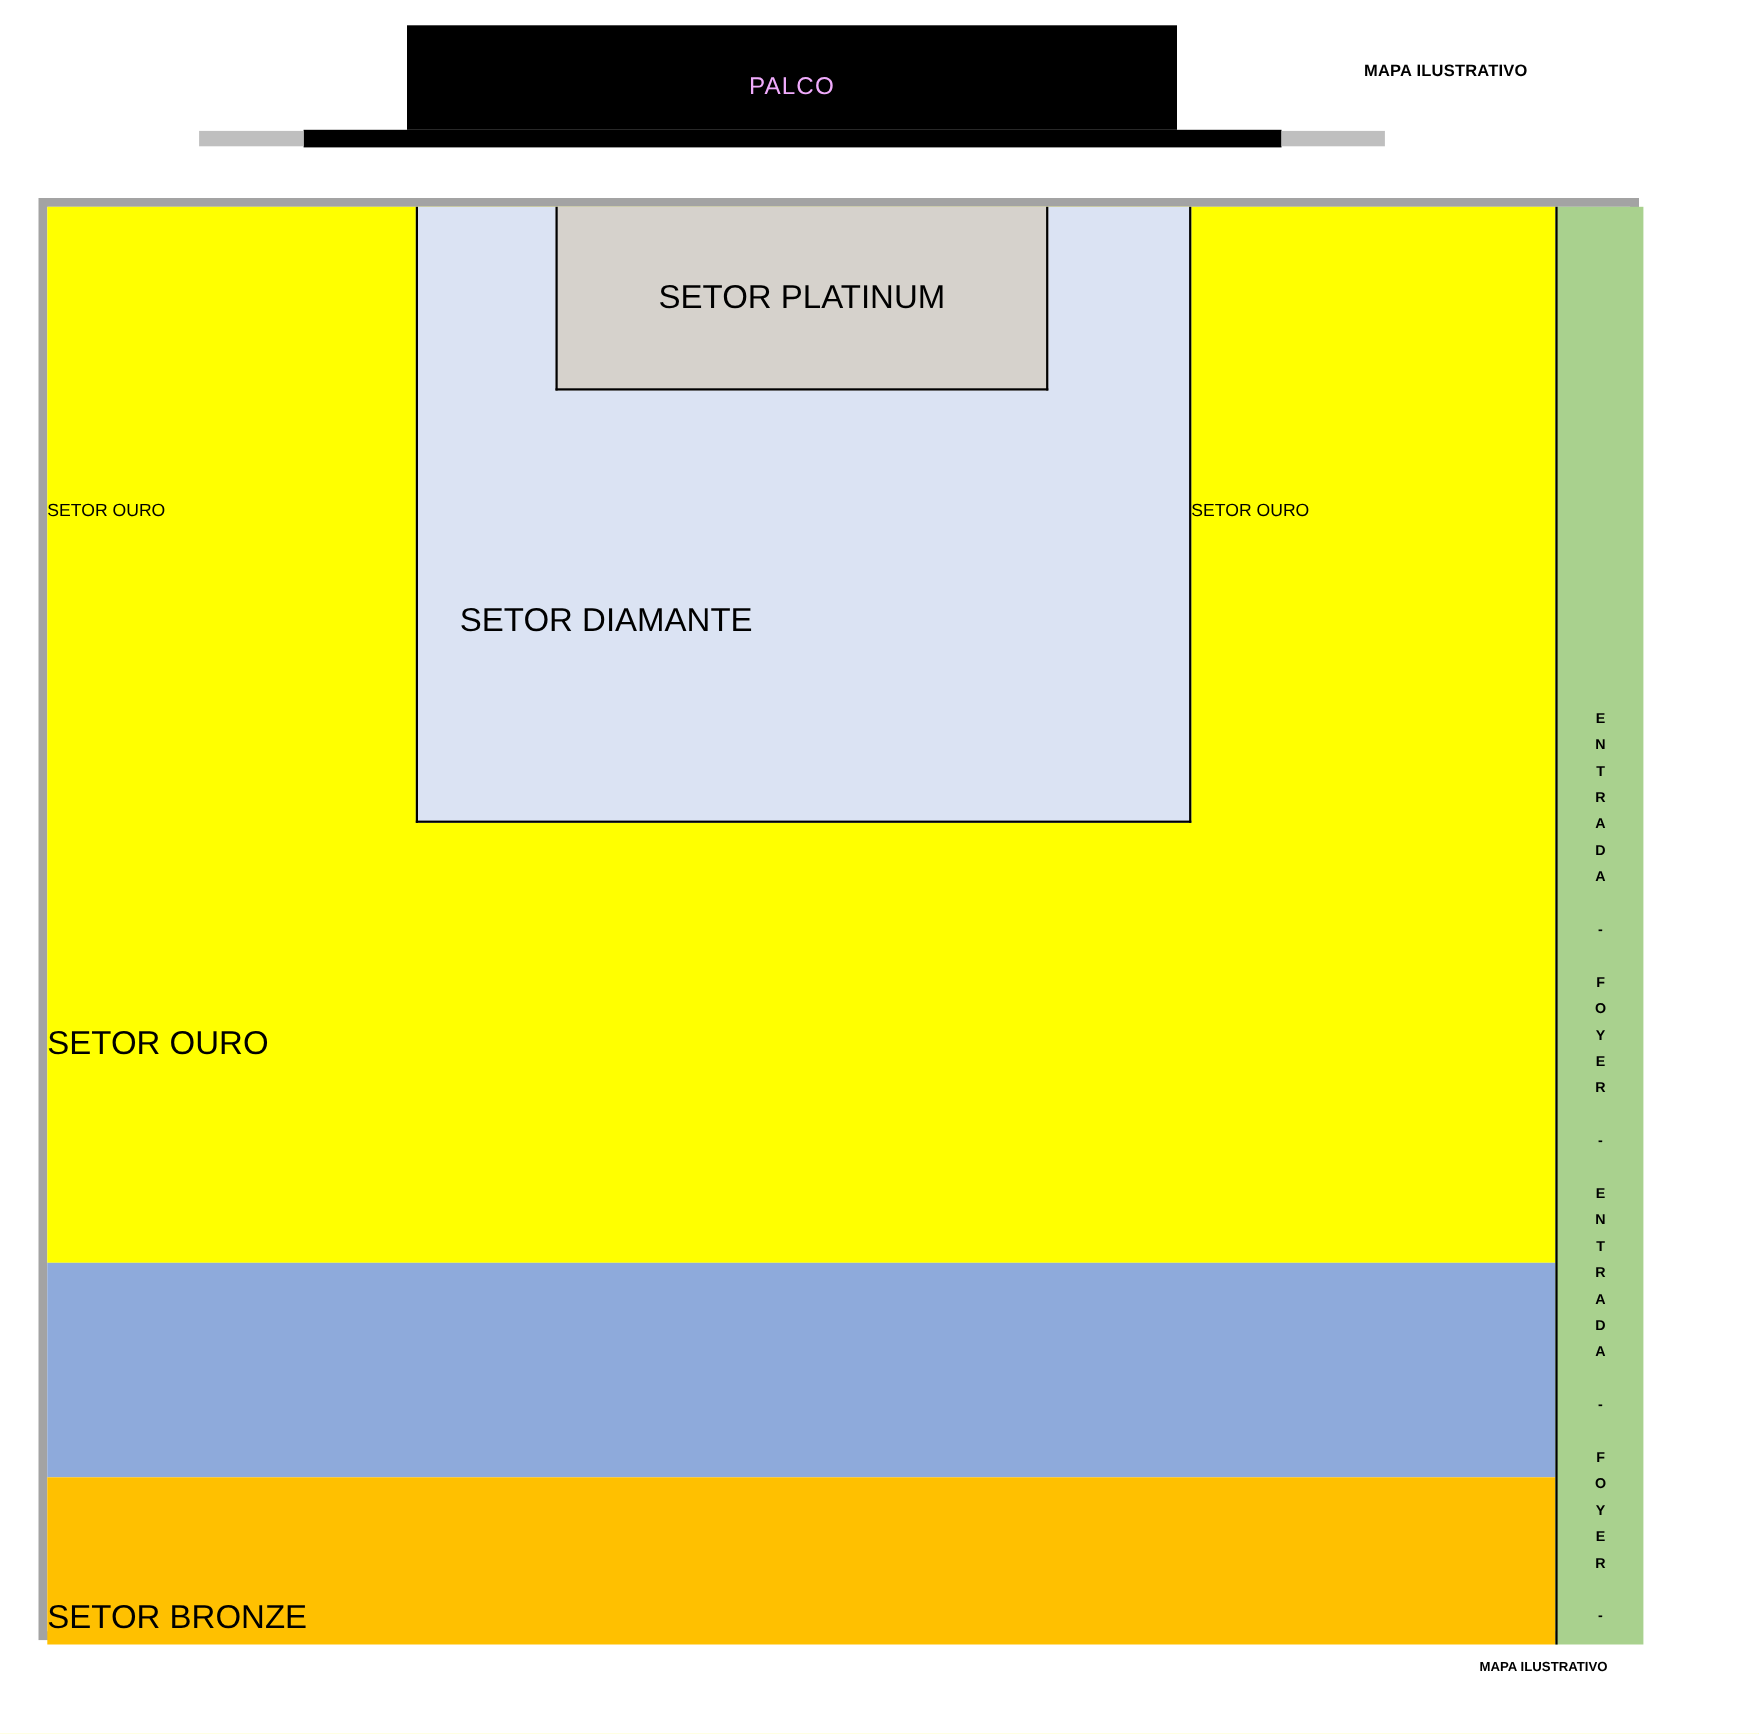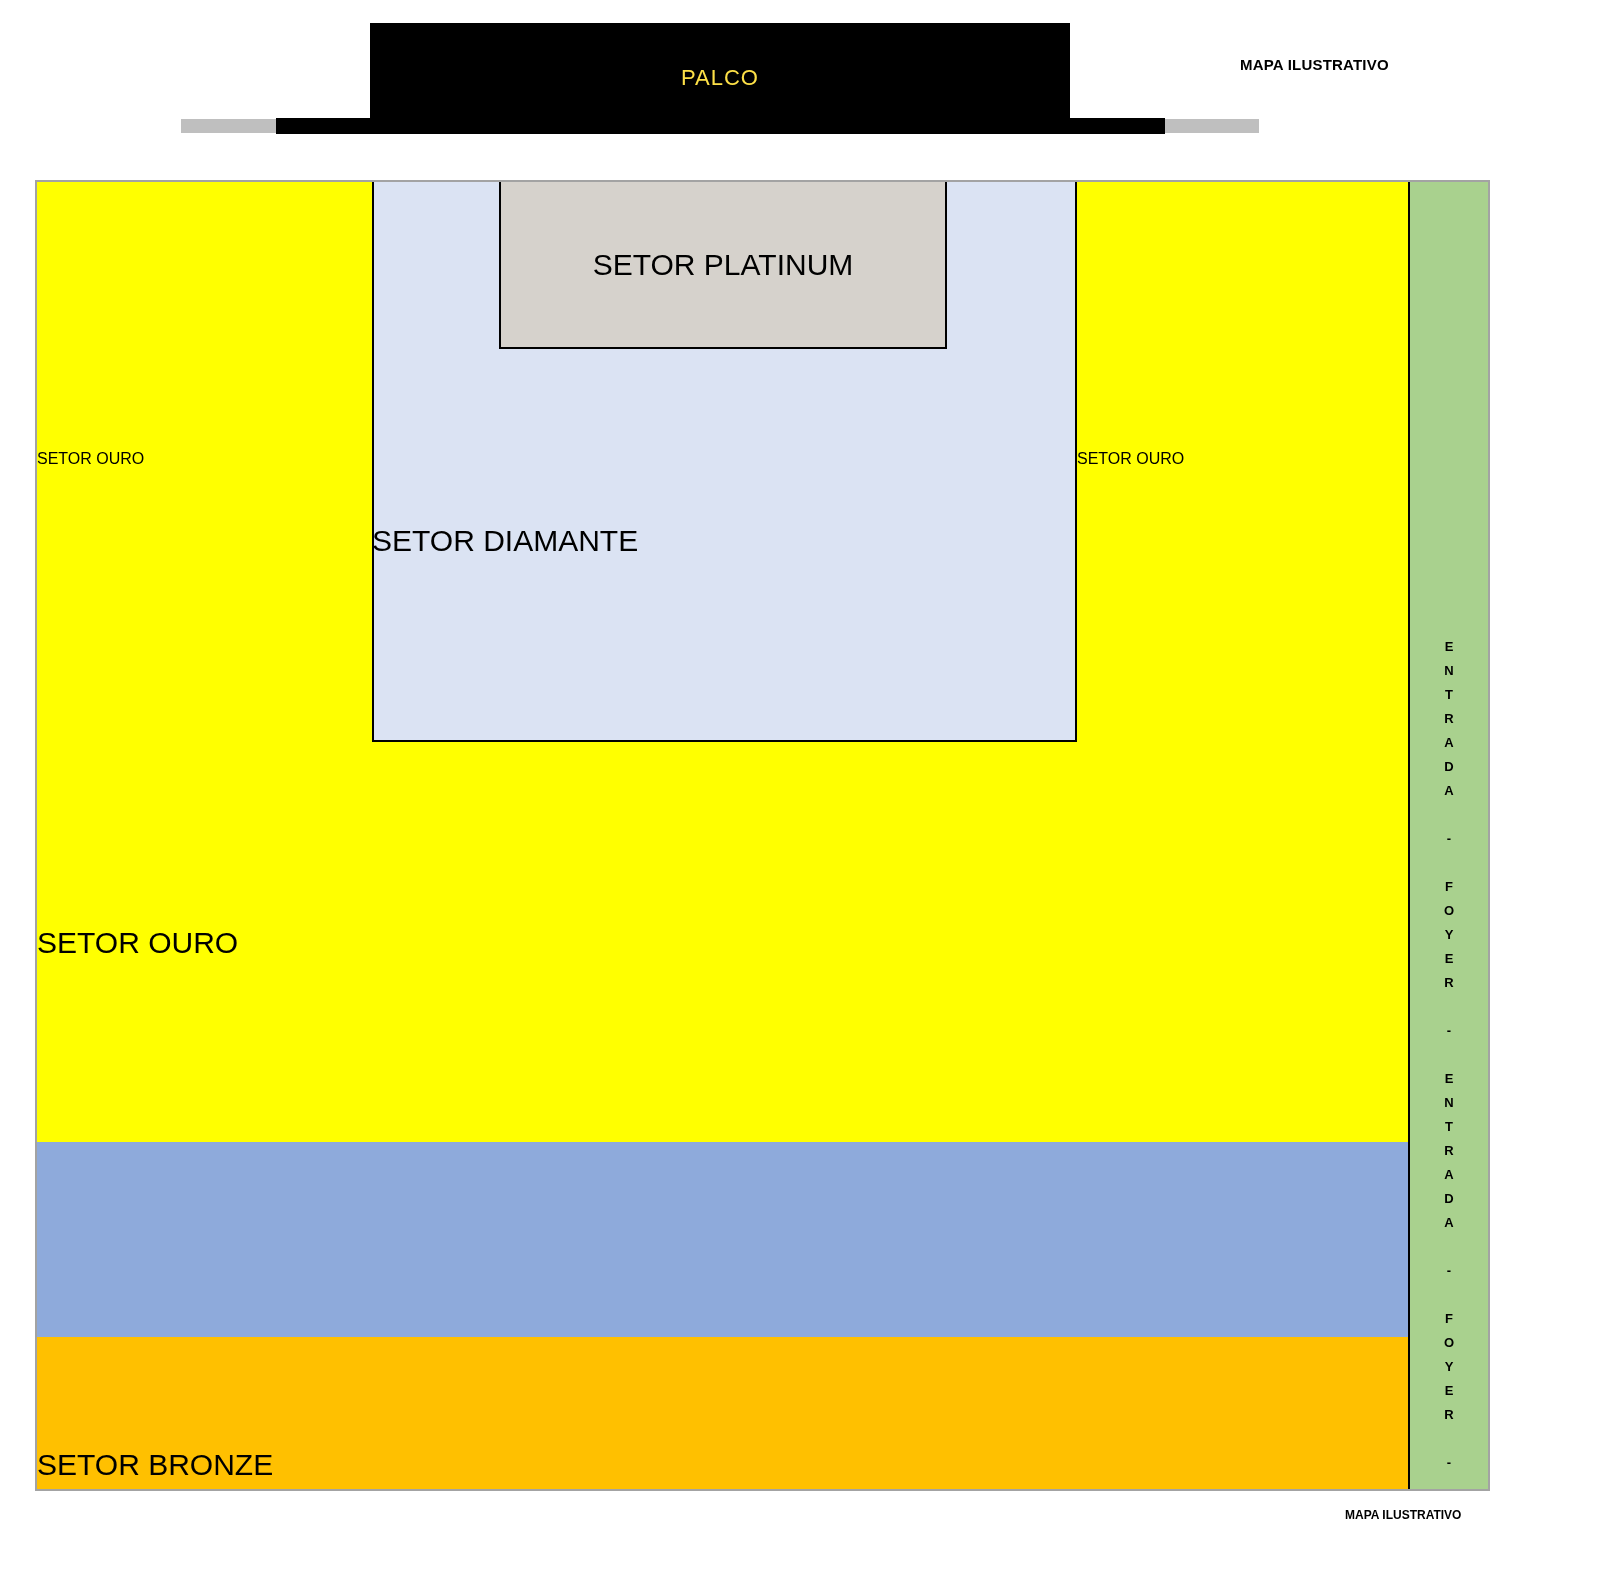--- a/index.html
+++ b/index.html
@@ -17,21 +17,21 @@
   }
 
   
   .stage-main {
     position: absolute;
     left: 370px; top: 23px;
     width: 700px; height: 95px;
     display: flex; align-items: center; justify-content: center;
   }
   .stage-label {
-    color: #fde047;
+    color: #f0abfc;
     font-size: 22px;
     letter-spacing: 1px;
     padding-top: 14px;
     text-align: center;
   }
   .stage-apron {
     position: absolute;
     left: 276px; top: 118px;
     width: 889px; height: 16px;
   }
@@ -51,42 +51,42 @@
     left: 1345px; top: 1508px;
     font-weight: bold;
     font-size: 12px;
   }
 
   
   .map {
     position: absolute;
     left: 35px; top: 180px;
     width: 1455px; height: 1311px;
-    border: 2px solid #a3a3a3;
+    border: 8px solid #a3a3a3;
     background: #fff;
   }
   .sector { position: absolute; }
   .ouro   { left: 0;      top: 0;      width: 1371px; height: 960px; }
   .prata  { left: 0;      top: 960px;  width: 1371px; height: 195px; }
   .bronze { left: 0;      top: 1155px; width: 1371px; height: 152px; }
   .diamante {
     left: 335px; top: 0;
     width: 705px; height: 560px;
     border: 2px solid #000; border-top: none;
   }
   .platinum {
     left: 462px; top: 0;
     width: 448px; height: 167px;
     border: 2px solid #000; border-top: none;
     display: flex; align-items: center; justify-content: center;
   }
 
   .big-label { font-size: 30px; }
   .label { position: absolute; }
-  .diamante-label   { left: 335px;  top: 342px;  width: 705px; }
+  .diamante-label   { left: 335px;  top: 360px;  width: 705px; padding-left: 40px; }
   .ouro-main-label  { left: 0;      top: 744px;  width: 1371px; }
   .ouro-side-label  { font-size: 16px; }
   .ouro-side-label.left  { left: 0;      top: 268px; width: 335px; }
   .ouro-side-label.right { left: 1040px; top: 268px; width: 331px; }
   .prata-label  { left: 0; top: 1056px; width: 1371px; }
   .bronze-label { left: 0; top: 1266px; width: 1458px; }
 
   
   .entrance-strip {
     position: absolute;

